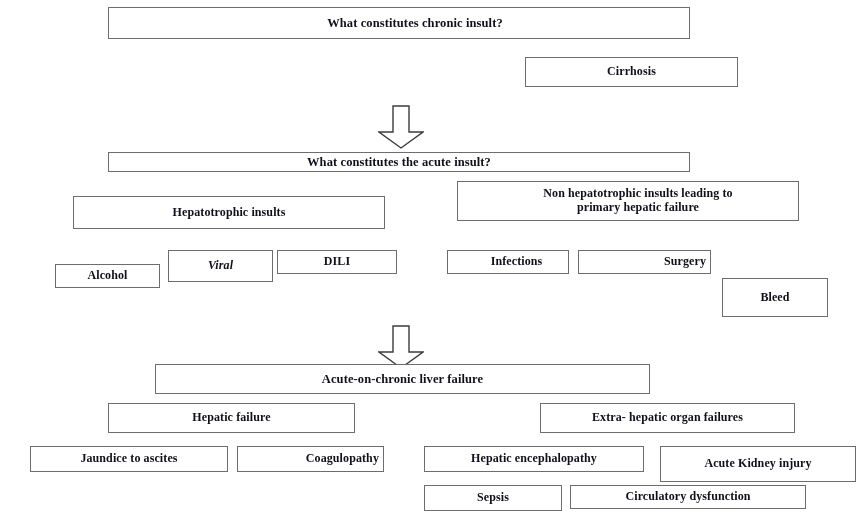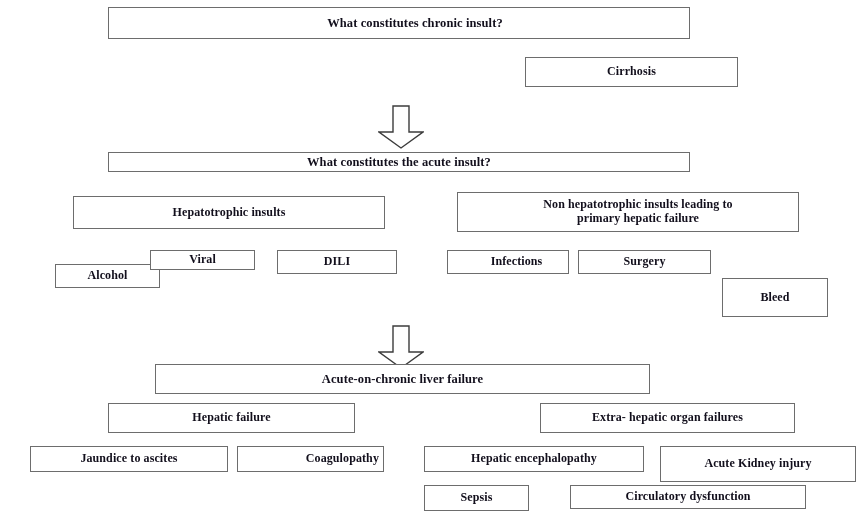--- a/index.html
+++ b/index.html
@@ -71,39 +71,39 @@
   </div>
 
   <div class="node t-question" style="left:108px; top:152px; width:582px; height:20px;">
     <span class="txt">What constitutes the acute insult?</span>
   </div>
 
   <div class="node t-group" style="left:73px; top:196px; width:312px; height:33px;">
     <span class="txt">Hepatotrophic insults</span>
   </div>
 
-  <div class="node t-group" style="left:457px; top:192px; width:342px; height:40px;padding-left:20px;">
+  <div class="node t-group" style="left:457px; top:181px; width:342px; height:40px;padding-left:20px;">
     <span class="txt">Non hepatotrophic insults leading to
 primary hepatic failure</span>
   </div>
 
   <div class="node t-leaf" style="left:55px; top:264px; width:105px; height:24px;">
     <span class="txt">Alcohol</span>
   </div>
-  <div class="node t-leaf" style="left:150px; top:250px; width:105px; height:20px;">
+  <div class="node t-leaf" style="left:168px; top:250px; width:105px; height:32px;font-style:italic;">
     <span class="txt">Viral</span>
   </div>
   <div class="node t-leaf" style="left:277px; top:250px; width:120px; height:24px;">
     <span class="txt">DILI</span>
   </div>
 
   <div class="node t-leaf" style="left:447px; top:250px; width:122px; height:24px;padding-left:17px;">
     <span class="txt">Infections</span>
   </div>
-  <div class="node t-leaf" style="left:578px; top:250px; width:133px; height:24px;">
+  <div class="node t-leaf" style="left:578px; top:250px; width:133px; height:24px;justify-content:flex-end;">
     <span class="txt">Surgery</span>
   </div>
   <div class="node t-leaf" style="left:722px; top:250px; width:106px; height:39px;margin-top:28px;">
     <span class="txt">Bleed</span>
   </div>
 
   <div class="arrow" style="left:378px; top:325px; width:46px; height:44px;">
     <svg width="46" height="44" viewBox="0 0 46 44" xmlns="http://www.w3.org/2000/svg">
       <polygon points="15,1 31,1 31,27 45,27 23,43 1,27 15,27" fill="#ffffff" stroke="#3c3c3c" stroke-width="1.4" stroke-linejoin="miter"></polygon>
     </svg>
@@ -127,20 +127,20 @@
   <div class="node t-leaf" style="left:237px; top:446px; width:147px; height:26px;justify-content:flex-end;">
     <span class="txt">Coagulopathy</span>
   </div>
 
   <div class="node t-leaf" style="left:424px; top:446px; width:220px; height:26px;">
     <span class="txt">Hepatic encephalopathy</span>
   </div>
   <div class="node t-leaf" style="left:660px; top:446px; width:196px; height:36px;">
     <span class="txt">Acute Kidney injury</span>
   </div>
-  <div class="node t-leaf" style="left:424px; top:485px; width:105px; height:26px;">
+  <div class="node t-leaf" style="left:424px; top:485px; width:138px; height:26px;">
     <span class="txt">Sepsis</span>
   </div>
   <div class="node t-leaf" style="left:570px; top:485px; width:236px; height:24px;">
     <span class="txt">Circulatory dysfunction</span>
   </div>
 
 </div>
 
 </body></html>

